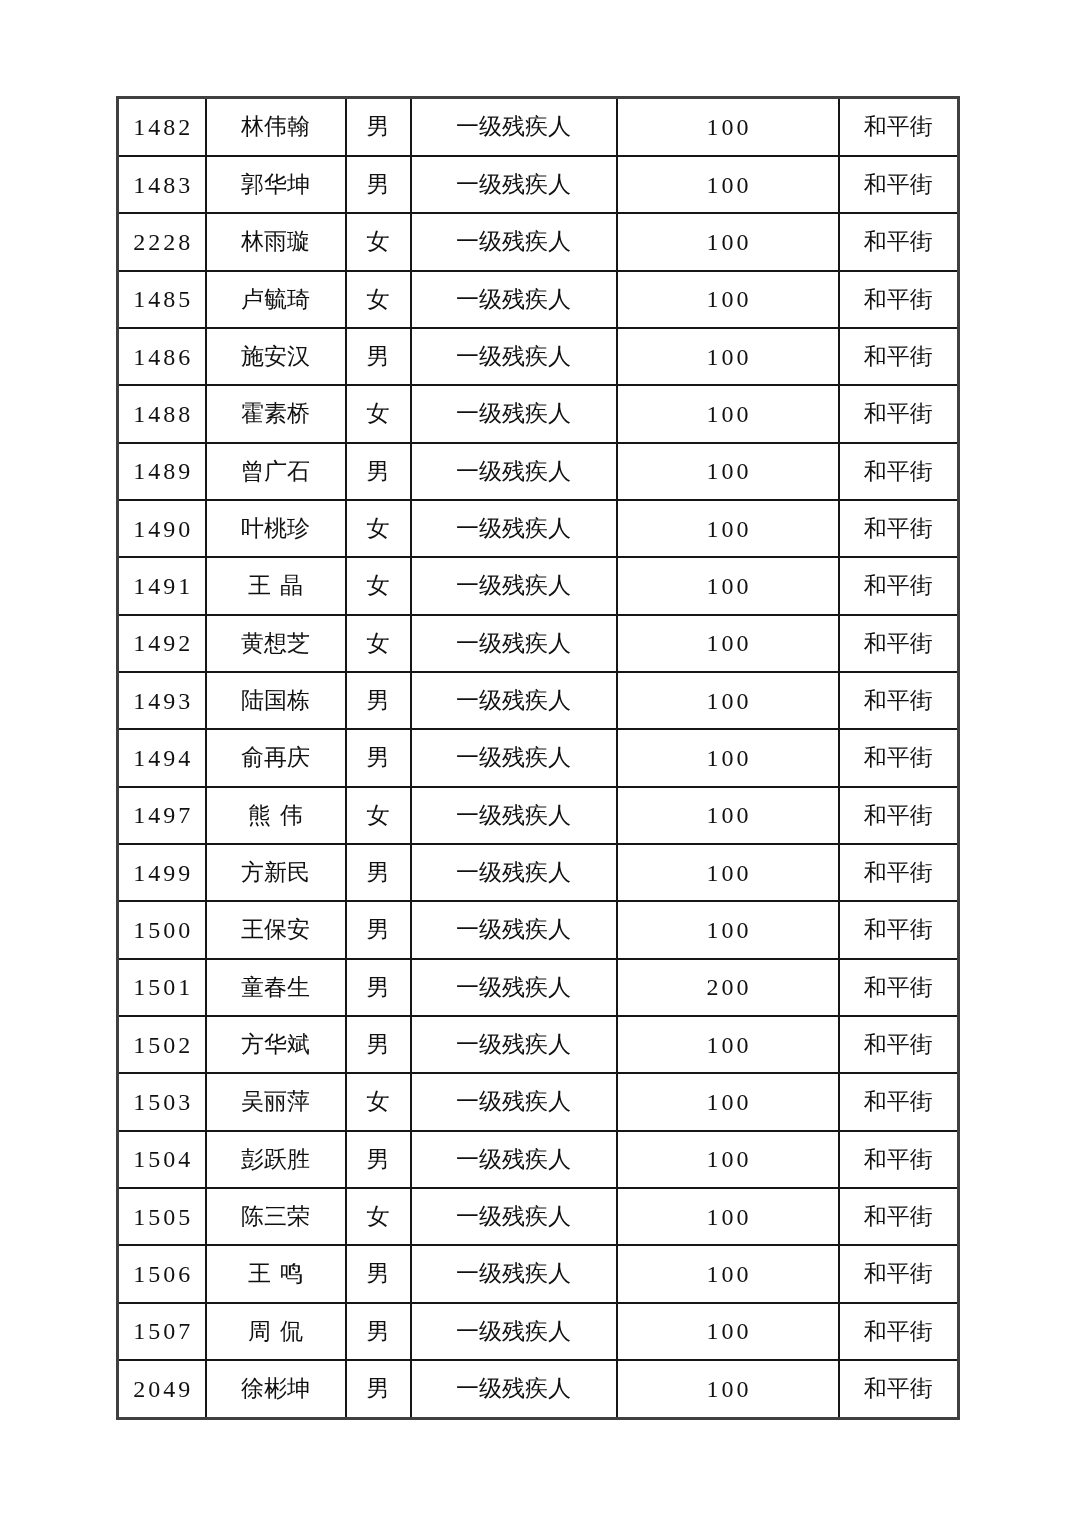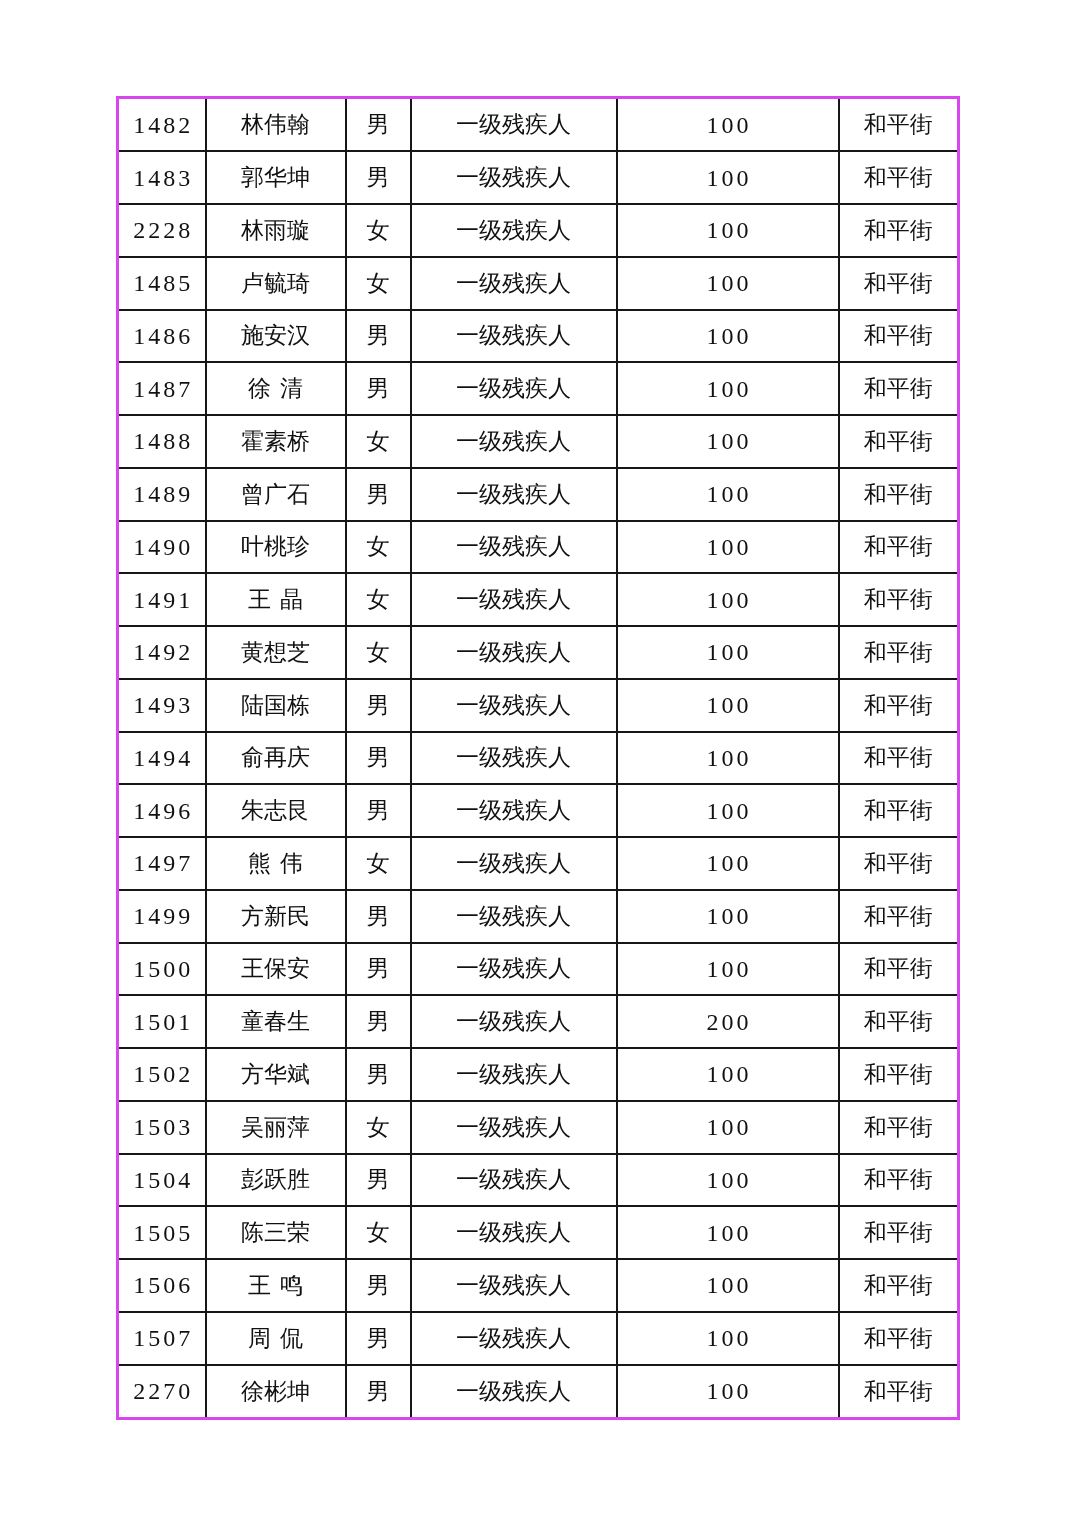--- a/index.html
+++ b/index.html
@@ -22,21 +22,21 @@
     background: #ffffff;
   }
   table.roster {
     position: absolute;
     left: 116px;
     top: 96px;
     width: 841px;
     height: 1324px;
     border-collapse: collapse;
     table-layout: fixed;
-    border: 3px solid #d946ef;
+    border: 3px solid #404040;
   }
   table.roster td {
     border: 2px solid #161616;
     text-align: center;
     vertical-align: middle;
     font-size: 23px;
     line-height: 1;
     padding: 0;
     overflow: hidden;
     white-space: nowrap;
@@ -105,28 +105,20 @@
         </tr>
         <tr>
           <td><span class="num">1486</span></td>
           <td><span>施安汉</span></td>
           <td><span>男</span></td>
           <td><span>一级残疾人</span></td>
           <td><span class="num">100</span></td>
           <td><span>和平街</span></td>
         </tr>
         <tr>
-          <td><span class="num">1487</span></td>
-          <td><span class="spread2">徐清</span></td>
-          <td><span>男</span></td>
-          <td><span>一级残疾人</span></td>
-          <td><span class="num">100</span></td>
-          <td><span>和平街</span></td>
-        </tr>
-        <tr>
           <td><span class="num">1488</span></td>
           <td><span>霍素桥</span></td>
           <td><span>女</span></td>
           <td><span>一级残疾人</span></td>
           <td><span class="num">100</span></td>
           <td><span>和平街</span></td>
         </tr>
         <tr>
           <td><span class="num">1489</span></td>
           <td><span>曾广石</span></td>
@@ -169,28 +161,20 @@
         </tr>
         <tr>
           <td><span class="num">1494</span></td>
           <td><span>俞再庆</span></td>
           <td><span>男</span></td>
           <td><span>一级残疾人</span></td>
           <td><span class="num">100</span></td>
           <td><span>和平街</span></td>
         </tr>
         <tr>
-          <td><span class="num">1496</span></td>
-          <td><span>朱志艮</span></td>
-          <td><span>男</span></td>
-          <td><span>一级残疾人</span></td>
-          <td><span class="num">100</span></td>
-          <td><span>和平街</span></td>
-        </tr>
-        <tr>
           <td><span class="num">1497</span></td>
           <td><span class="spread2">熊伟</span></td>
           <td><span>女</span></td>
           <td><span>一级残疾人</span></td>
           <td><span class="num">100</span></td>
           <td><span>和平街</span></td>
         </tr>
         <tr>
           <td><span class="num">1499</span></td>
           <td><span>方新民</span></td>
@@ -257,21 +241,21 @@
         </tr>
         <tr>
           <td><span class="num">1507</span></td>
           <td><span class="spread2">周侃</span></td>
           <td><span>男</span></td>
           <td><span>一级残疾人</span></td>
           <td><span class="num">100</span></td>
           <td><span>和平街</span></td>
         </tr>
         <tr>
-          <td><span class="num">2270</span></td>
+          <td><span class="num">2049</span></td>
           <td><span>徐彬坤</span></td>
           <td><span>男</span></td>
           <td><span>一级残疾人</span></td>
           <td><span class="num">100</span></td>
           <td><span>和平街</span></td>
         </tr>
       </tbody>
   </table>
 </div>
 

